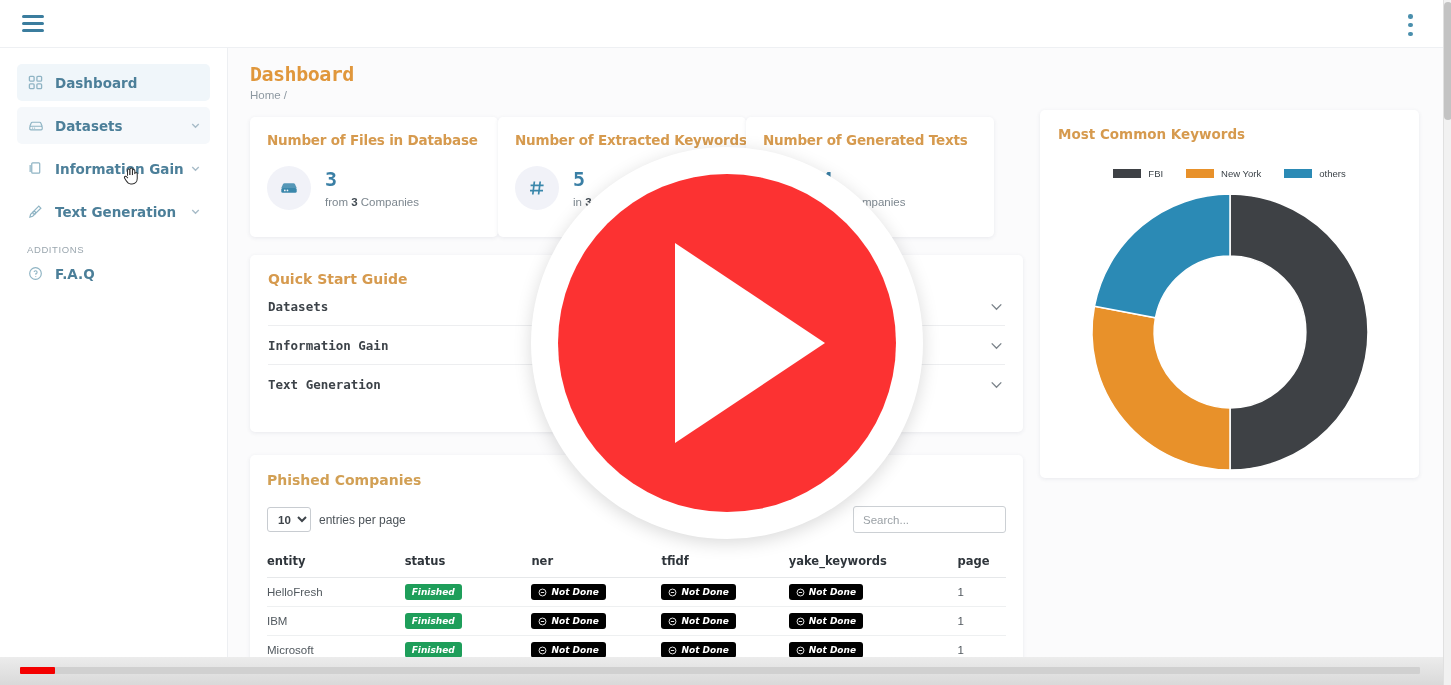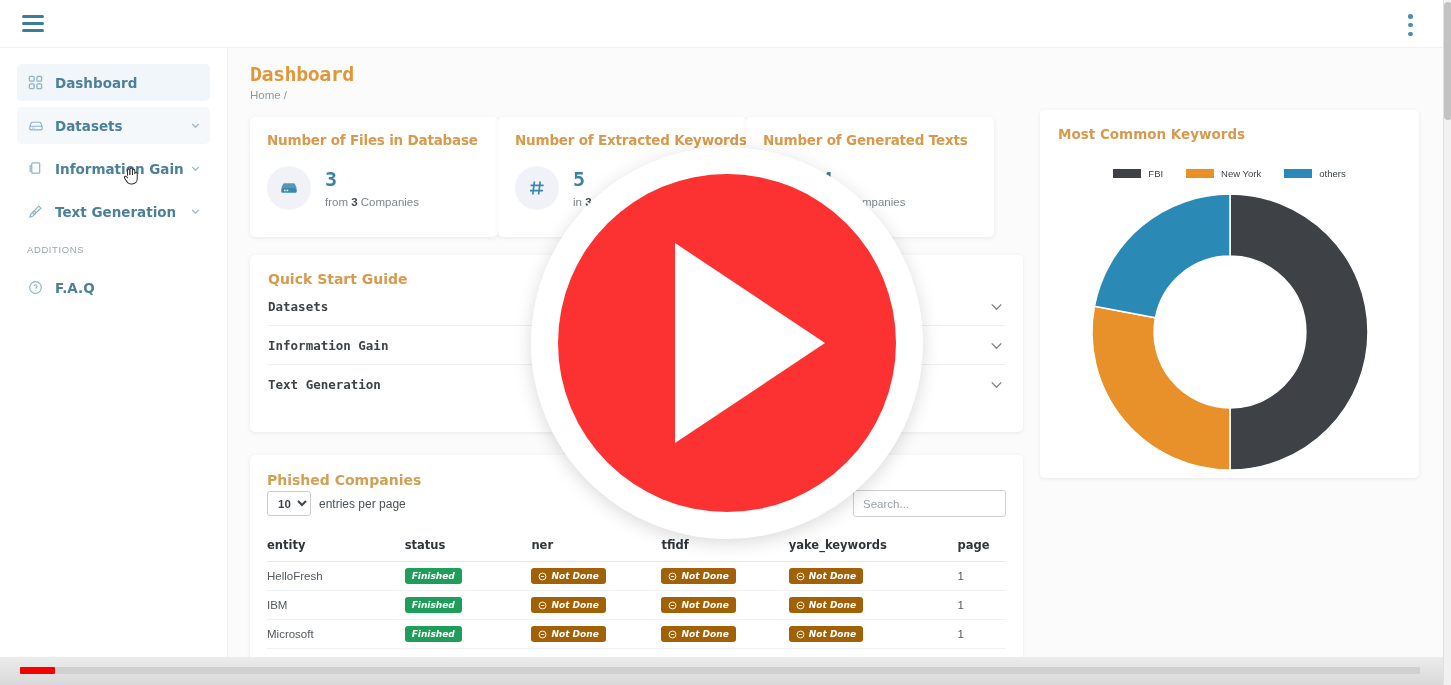--- a/index.html
+++ b/index.html
@@ -119,21 +119,21 @@
   }
   .nav-label { white-space: nowrap; }
   .nav-chev {
     position: absolute;
     right: 8px;
     color: #a8bcc8;
     display: flex;
     align-items: center;
   }
   .nav-section {
-    margin: 14px 0 14px 27px;
+    margin: 14px 0 0 27px;
     font-size: 9.5px;
     letter-spacing: 0.6px;
     color: #9aa6ae;
     font-weight: normal;
     font-family: "Liberation Sans", sans-serif;
   }
   .cursor-hand {
     position: absolute;
     left: 103px;
     top: 58px;
@@ -313,21 +313,21 @@
   .tc-title {
     font-size: 14px;
     font-weight: bold;
     color: #d2a055;
     font-family: "DejaVu Sans", sans-serif;
   }
   .tc-controls {
     display: flex;
     align-items: center;
     justify-content: space-between;
-    margin-top: 2px;
+    margin-top: 18px;
   }
   .entries-left {
     display: flex;
     align-items: center;
   }
   .entries-select {
     width: 44px;
     height: 25px;
     border: 1px solid #c8ccd1;
     border-radius: 3px;
@@ -390,21 +390,21 @@
     border-radius: 3px;
     font-size: 9px;
     font-weight: bold;
     font-style: italic;
     color: #fff;
     padding: 3px 7px;
     font-family: "DejaVu Sans", sans-serif;
     white-space: nowrap;
   }
   .badge.finished { background: #1e9e5a; }
-  .badge.notdone  { background: #a16207; }
+  .badge.notdone  { background: #000000; }
   .badge svg { margin-right: 4px; }
 
   
   .play-overlay {
     position: absolute;
     left: 531px;
     top: 147px;
     width: 392px;
     height: 392px;
     border-radius: 50%;

